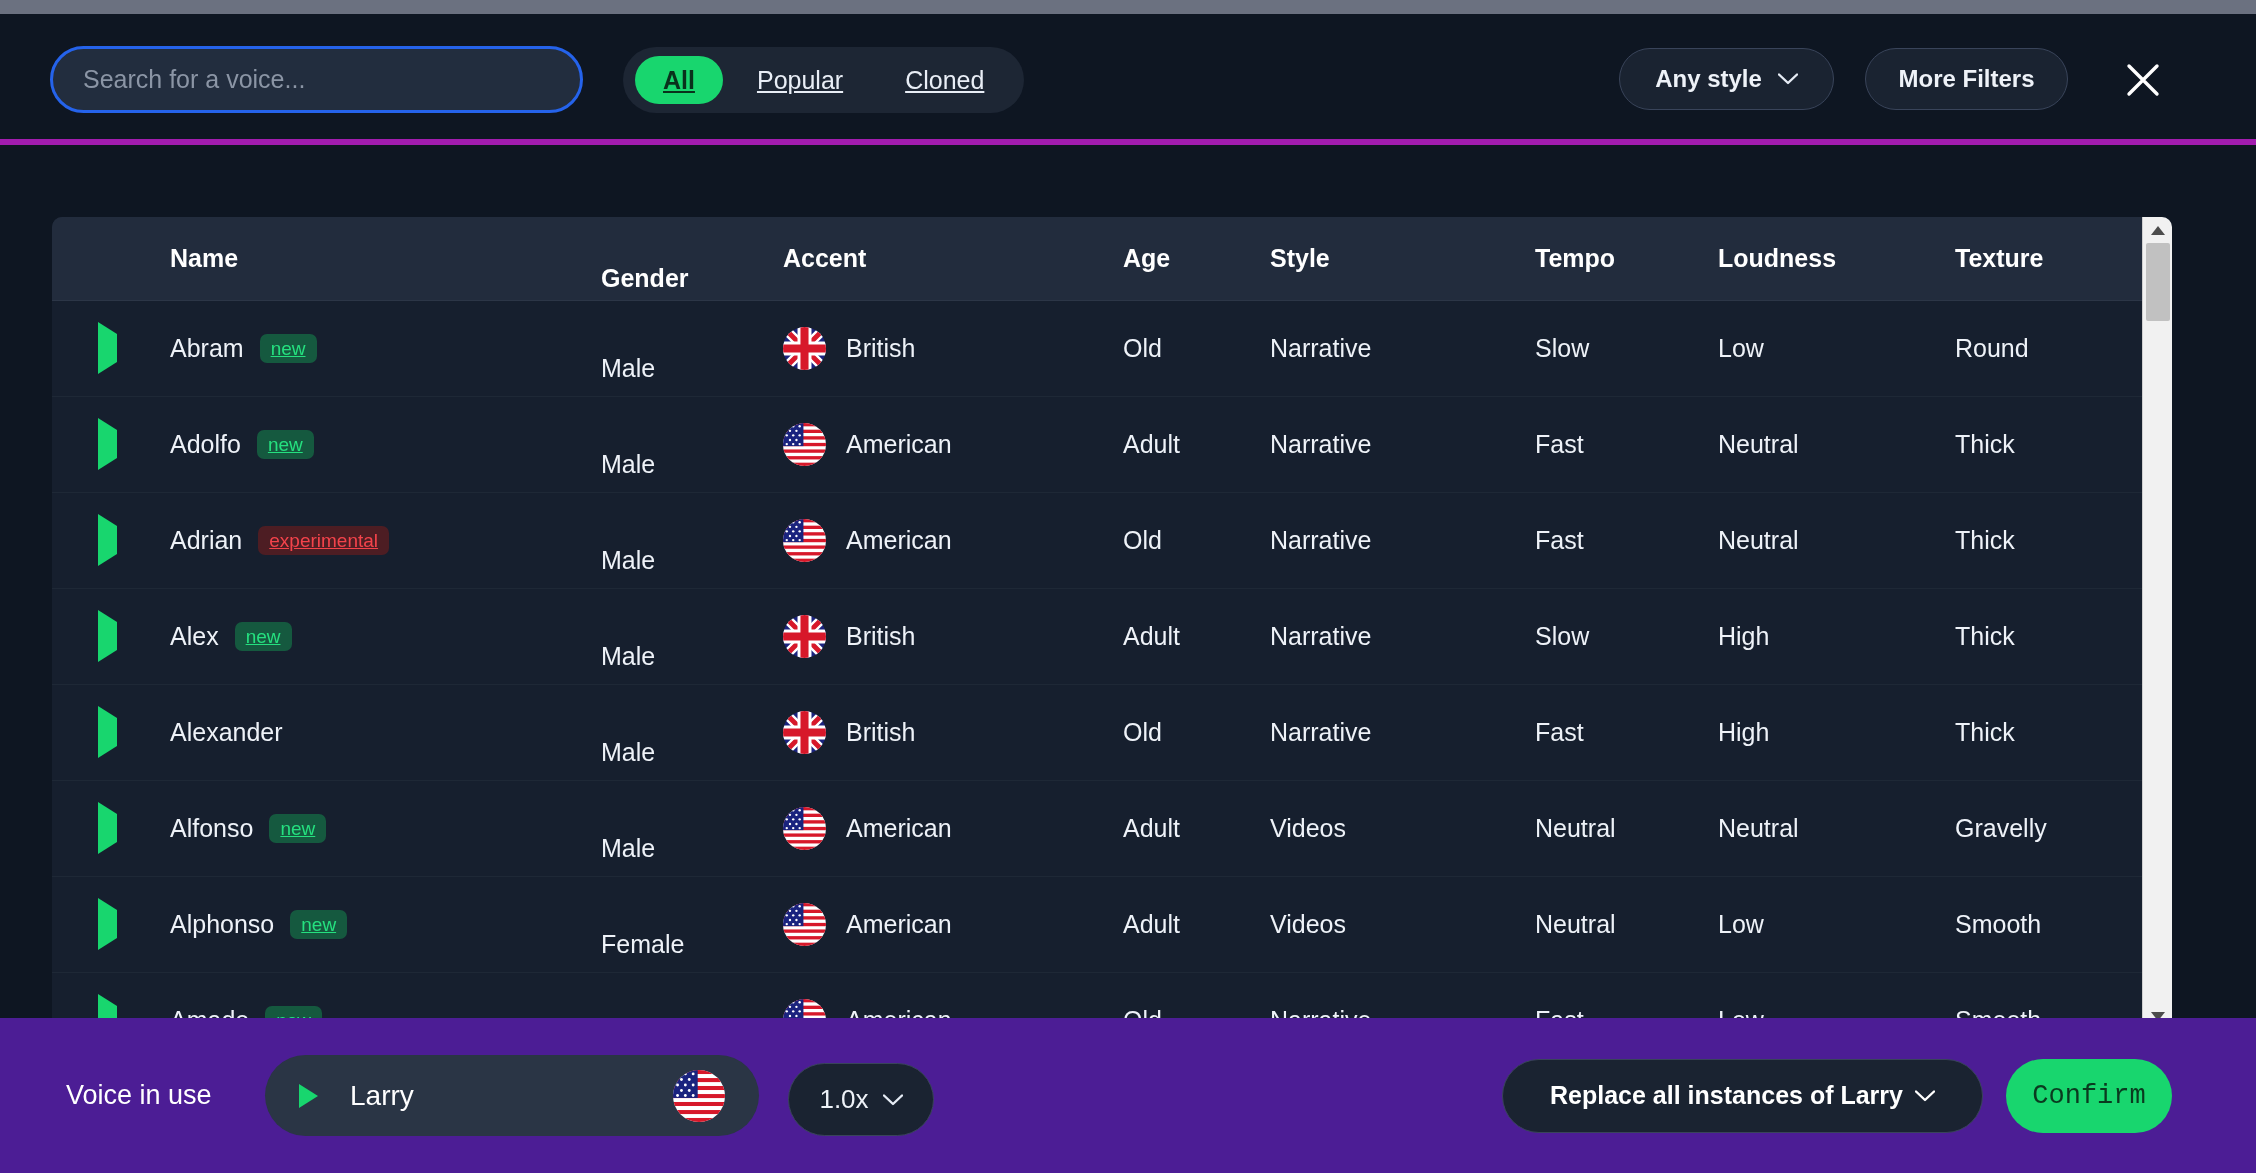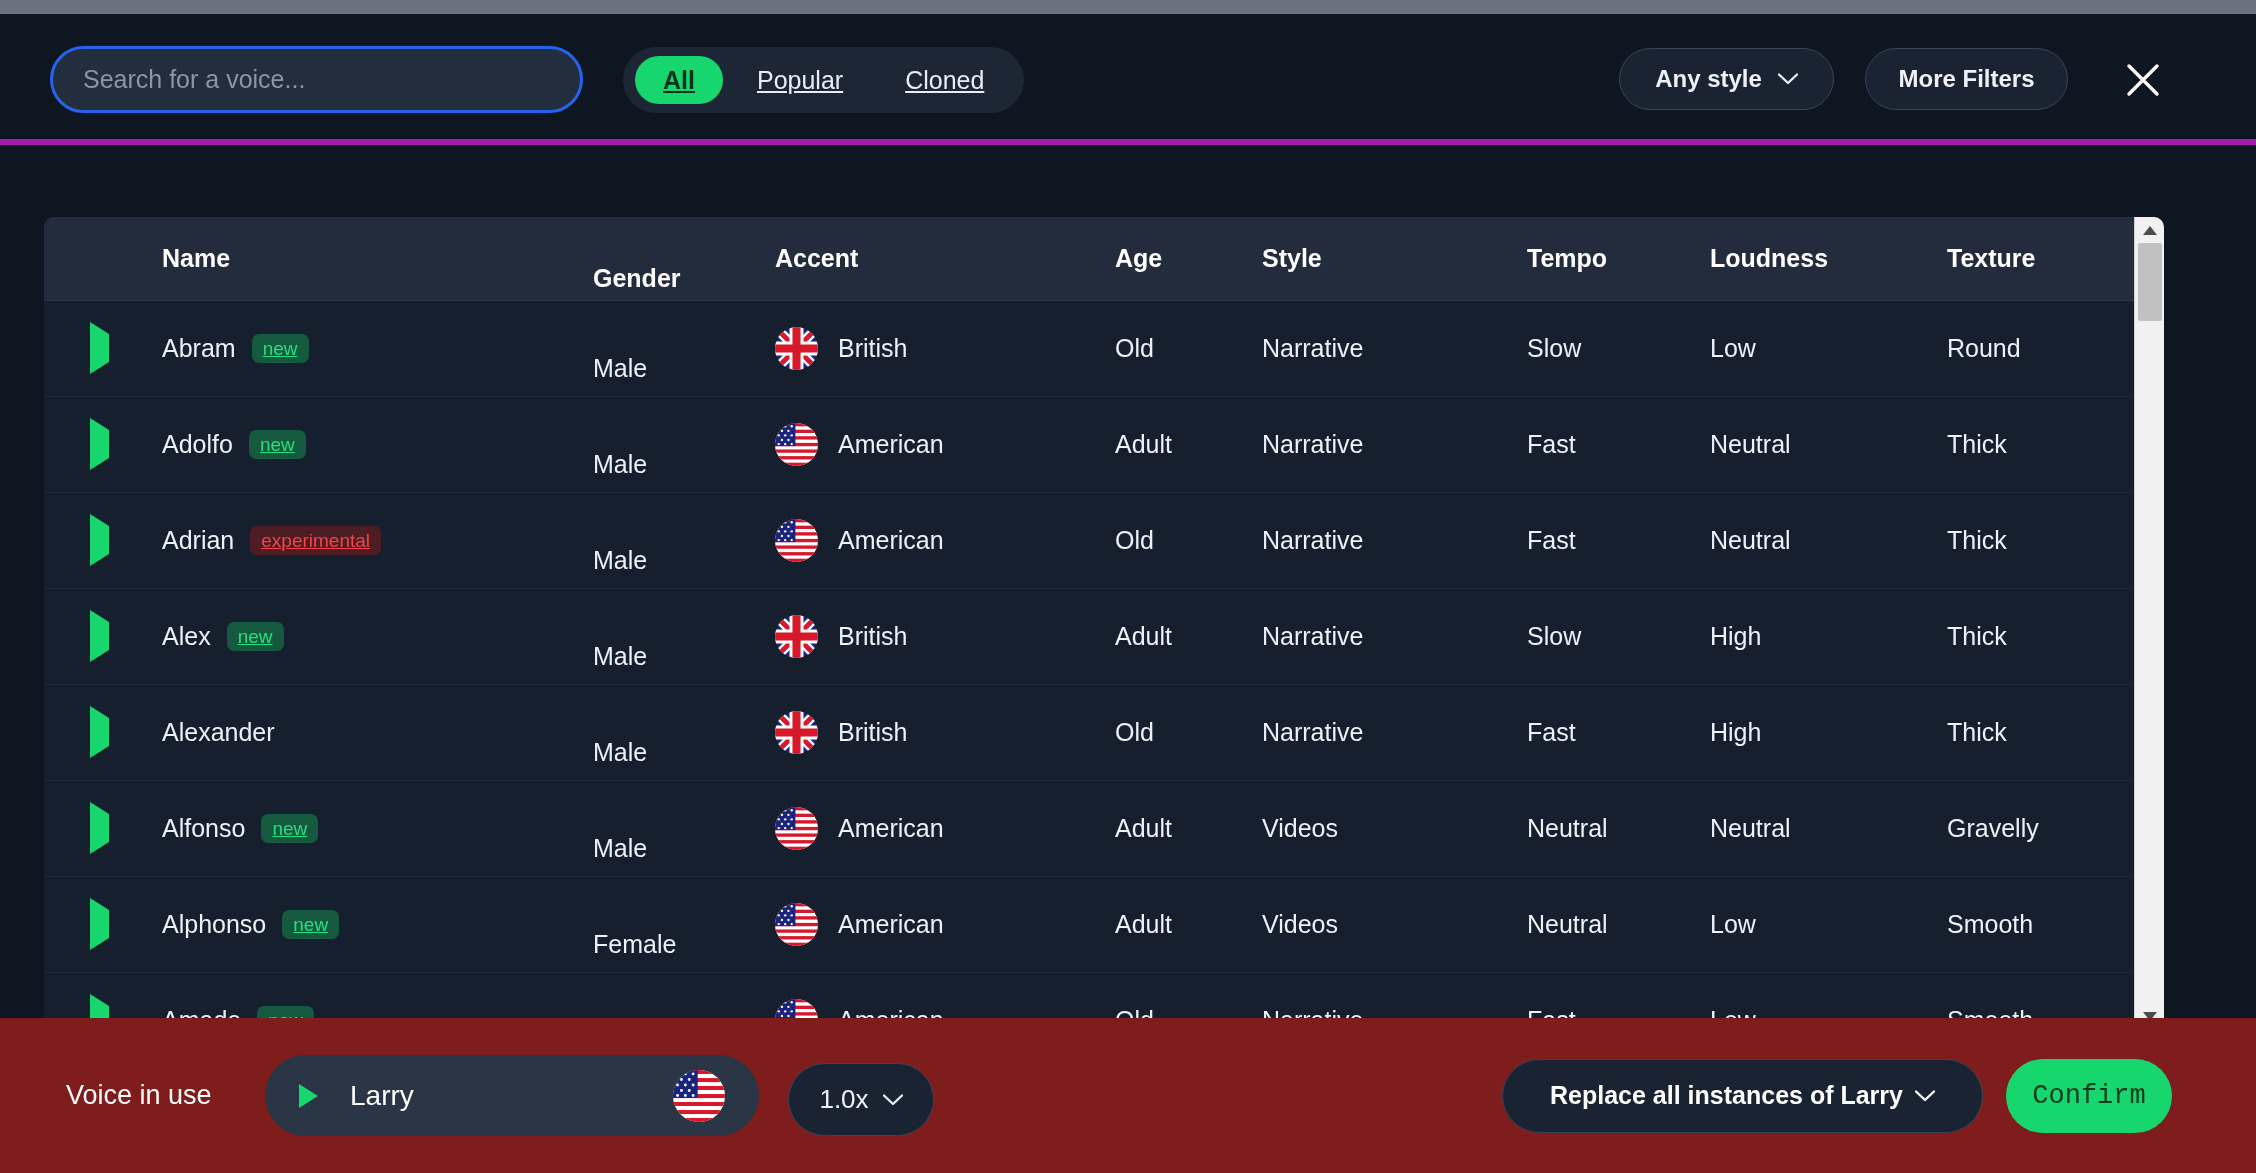--- a/index.html
+++ b/index.html
@@ -114,21 +114,21 @@
     left: 2124px;
     top: 47px;
     width: 38px;
     height: 38px;
     cursor: pointer;
   }
 
   
   .panel {
     position: absolute;
-    left: 44px;
+    left: 52px;
     top: 203px;
     width: 2120px;
     height: 812px;
     background: #1b2433;
     border-radius: 10px 10px 0 0;
     overflow: hidden;
   }
 
   .thead {
     height: 84px;
@@ -207,21 +207,21 @@
     cursor: pointer;
   }
 
   
   .footer {
     position: absolute;
     left: 0;
     bottom: 0;
     width: 2256px;
     height: 155px;
-    background: #7f1d1d;
+    background: #4c1d95;
     display: flex;
     align-items: center;
   }
   .voice-label {
     position: absolute;
     left: 66px;
     color: #ffffff;
     font-size: 27px;
   }
   .voice-pill {

